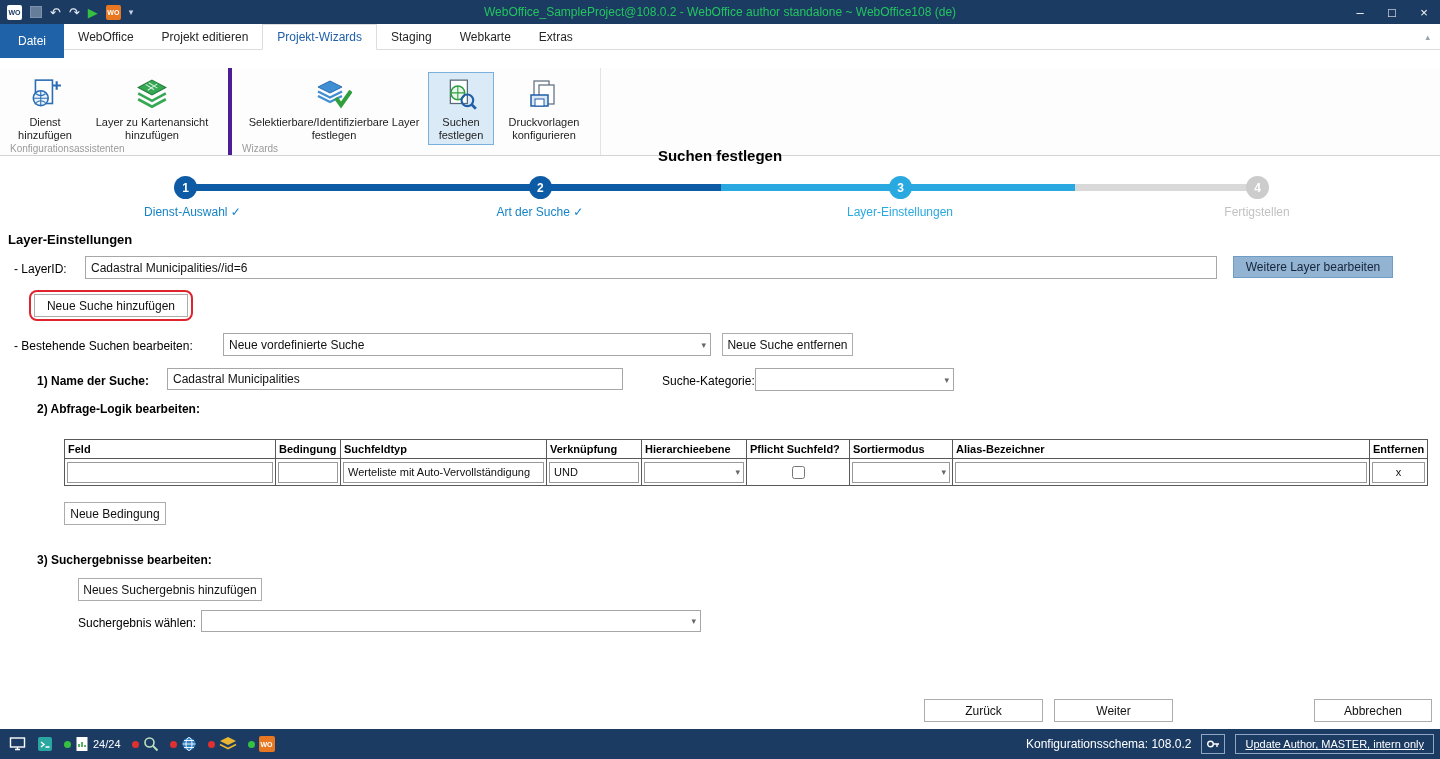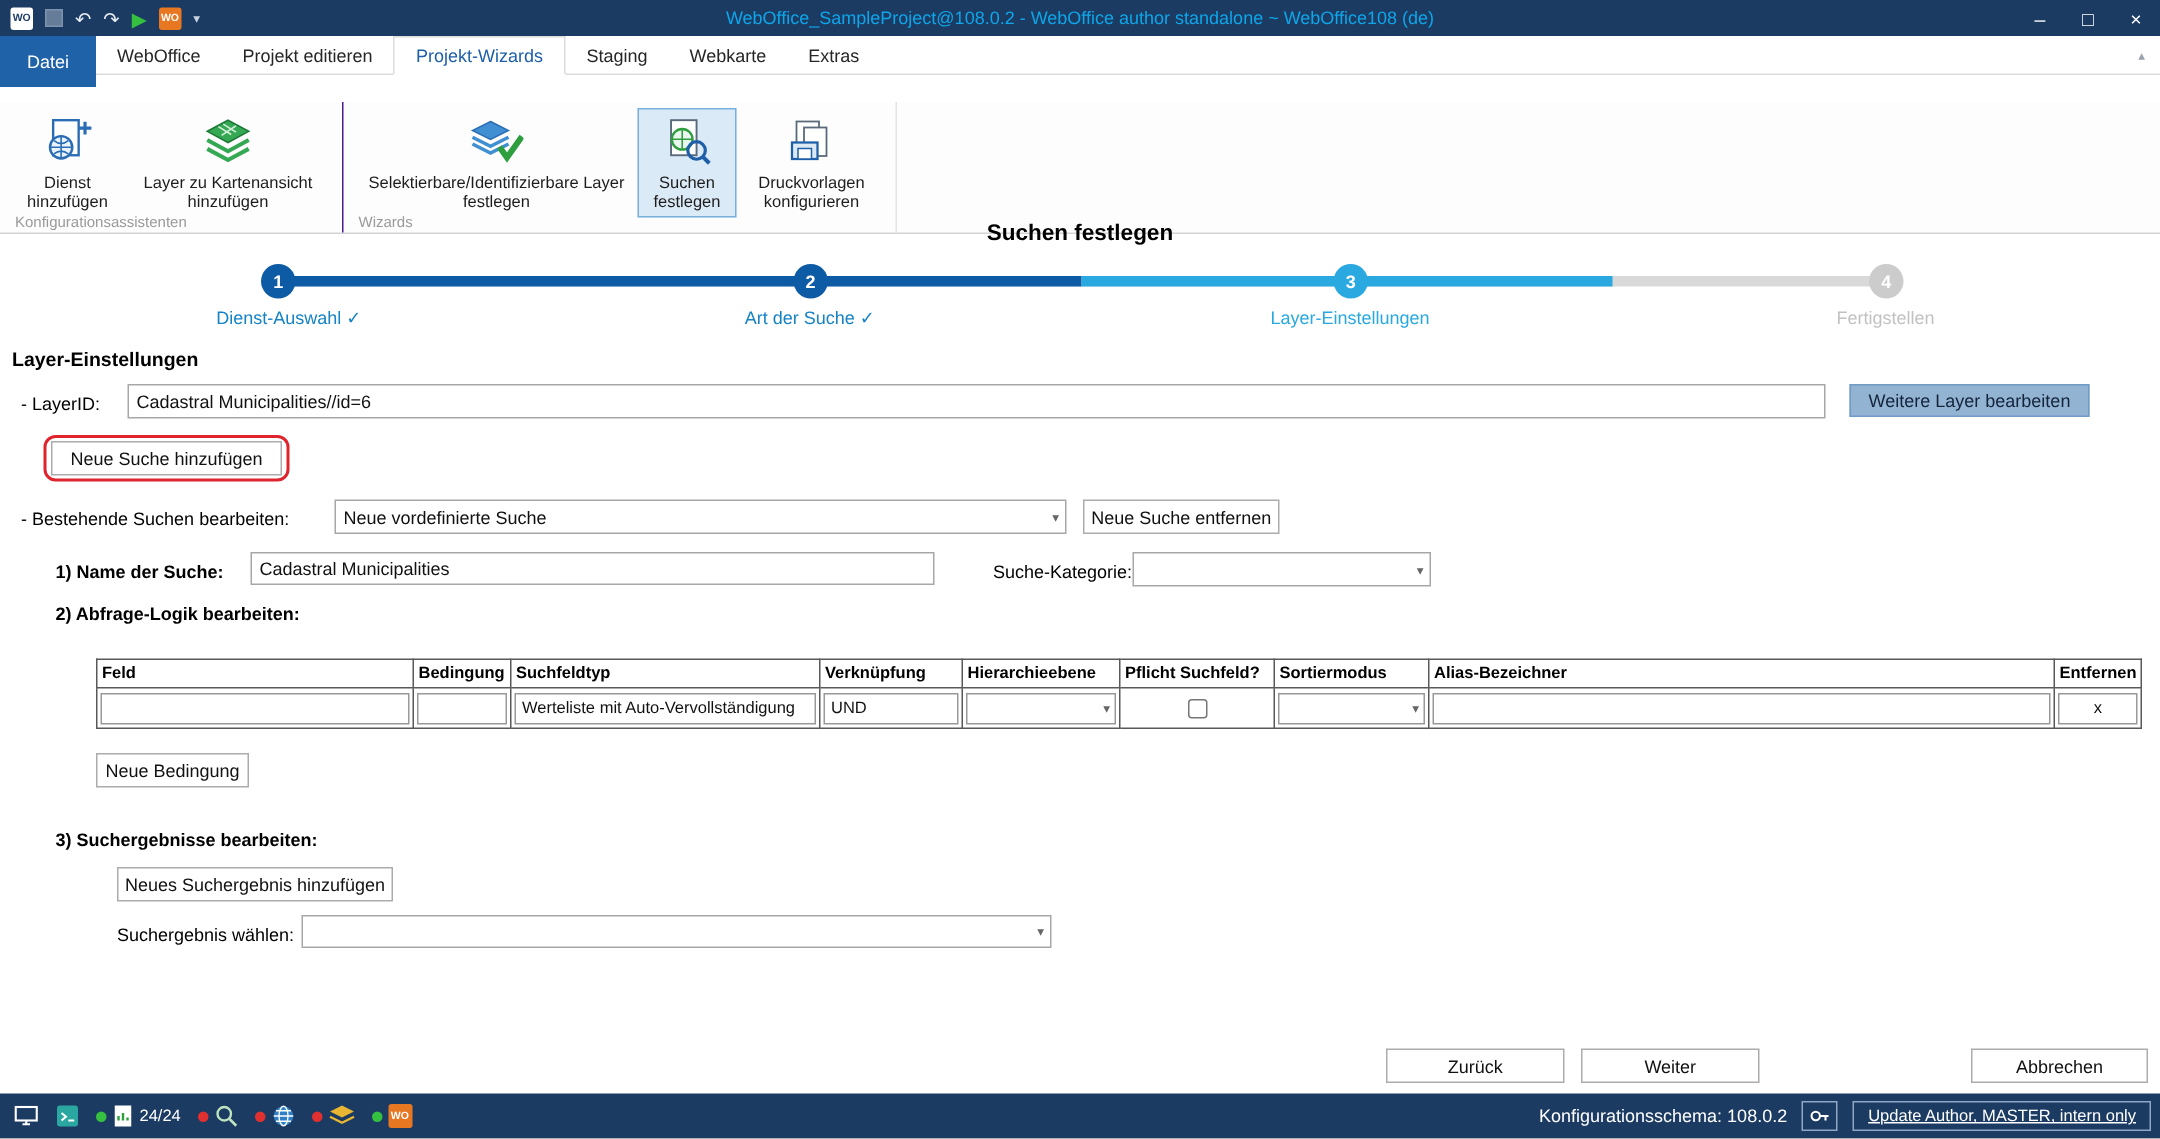--- a/index.html
+++ b/index.html
@@ -10,35 +10,35 @@
   
   .titlebar { position:absolute; top:0; left:0; width:100%; height:24px; background:#1c3b63; display:flex; align-items:center; color:#fff; }
   .qat { display:flex; align-items:center; gap:8px; padding-left:7px; z-index:2; }
   .qat span { display:inline-flex; align-items:center; justify-content:center; }
   .logo-chip { width:15px; height:15px; background:#fff; border-radius:2px; font-size:7px; font-weight:bold; color:#1c3b63; }
   .floppy { width:12px; height:12px; background:#7e93ab; border:1px solid #9db0c6; opacity:.75; }
   .glyph { font-size:13px; color:#e8edf4; }
   .glyph.green { color:#35c13f; }
   .wo-orange { width:15px; height:15px; background:#e87722; border-radius:2px; font-size:7px; font-weight:bold; color:#fff; }
   .qat-caret { font-size:9px; color:#c7d2e0; }
-  .title-text { position:absolute; left:0; right:0; text-align:center; font-size:12px; color:#0ea5e9; pointer-events:none; }
+  .title-text { position:absolute; left:0; right:0; text-align:center; font-size:12px; color:#22c55e; pointer-events:none; }
   .win-controls { margin-left:auto; display:flex; z-index:2; }
   .win-btn { width:32px; height:24px; display:flex; align-items:center; justify-content:center; font-size:13px; color:#fff; cursor:default; }
 
   
   .tabrow { position:absolute; top:24px; left:0; width:100%; height:26px; background:#fff; border-bottom:1px solid #dcdcdc; display:flex; align-items:stretch; font-size:12px; }
   .tab { padding:0 14px; display:flex; align-items:center; color:#262626; }
   .tab-file { background:#2062a8; color:#fff; padding:17px 18px; }
   .tab.active { color:#1e5fa8; background:#fff; border:1px solid #dcdcdc; border-bottom-color:#fff; margin-bottom:-1px; }
   .collapse-btn { margin-left:auto; padding:0 10px; display:flex; align-items:center; color:#9aa3ad; font-size:9px; }
 
   
   .ribbon { position:absolute; top:68px; left:0; width:100%; height:88px; background:#fdfdfd; border-bottom:1px solid #d4d4d4; display:flex; }
   .rgroup { position:relative; display:flex; align-items:flex-start; padding:4px 6px 15px 8px; }
-  .rgroup.g2 { border-left:1px solid #4c1d95; border-right:1px solid #e3e3e3; }
+  .rgroup.g2 { border-left:4px solid #4c1d95; border-right:1px solid #e3e3e3; }
   .rgroup-label { position:absolute; bottom:1px; left:0; right:0; text-align:left; font-size:10px; color:#9a9a9a; white-space:nowrap;margin-left:10px; }
   .ritem { display:flex; flex-direction:column; align-items:center; gap:2px; padding:3px 2px; font-size:11px; line-height:1.15; text-align:center; color:#1d1d1d; border:1px solid transparent; }
   .ritem .ricon { width:38px; height:38px; display:flex; align-items:center; justify-content:center; }
   .ritem.selected { background:#dbeaf7; border:1px solid #7ab0dd; }
 
   
   .wizard-title { position:absolute; top:147px; left:0; width:100%; text-align:center; font-size:15px; font-weight:bold; color:#000; }
   .progress { position:absolute; top:176px; left:185px; width:1072px; height:46px; }
   .pbar { position:absolute; top:8px; left:0; width:100%; height:7px; background:#d9d9d9; }
   .pseg.dark  { position:absolute; top:8px; left:0;    width:50%; height:7px; background:#0d5ba5; }

